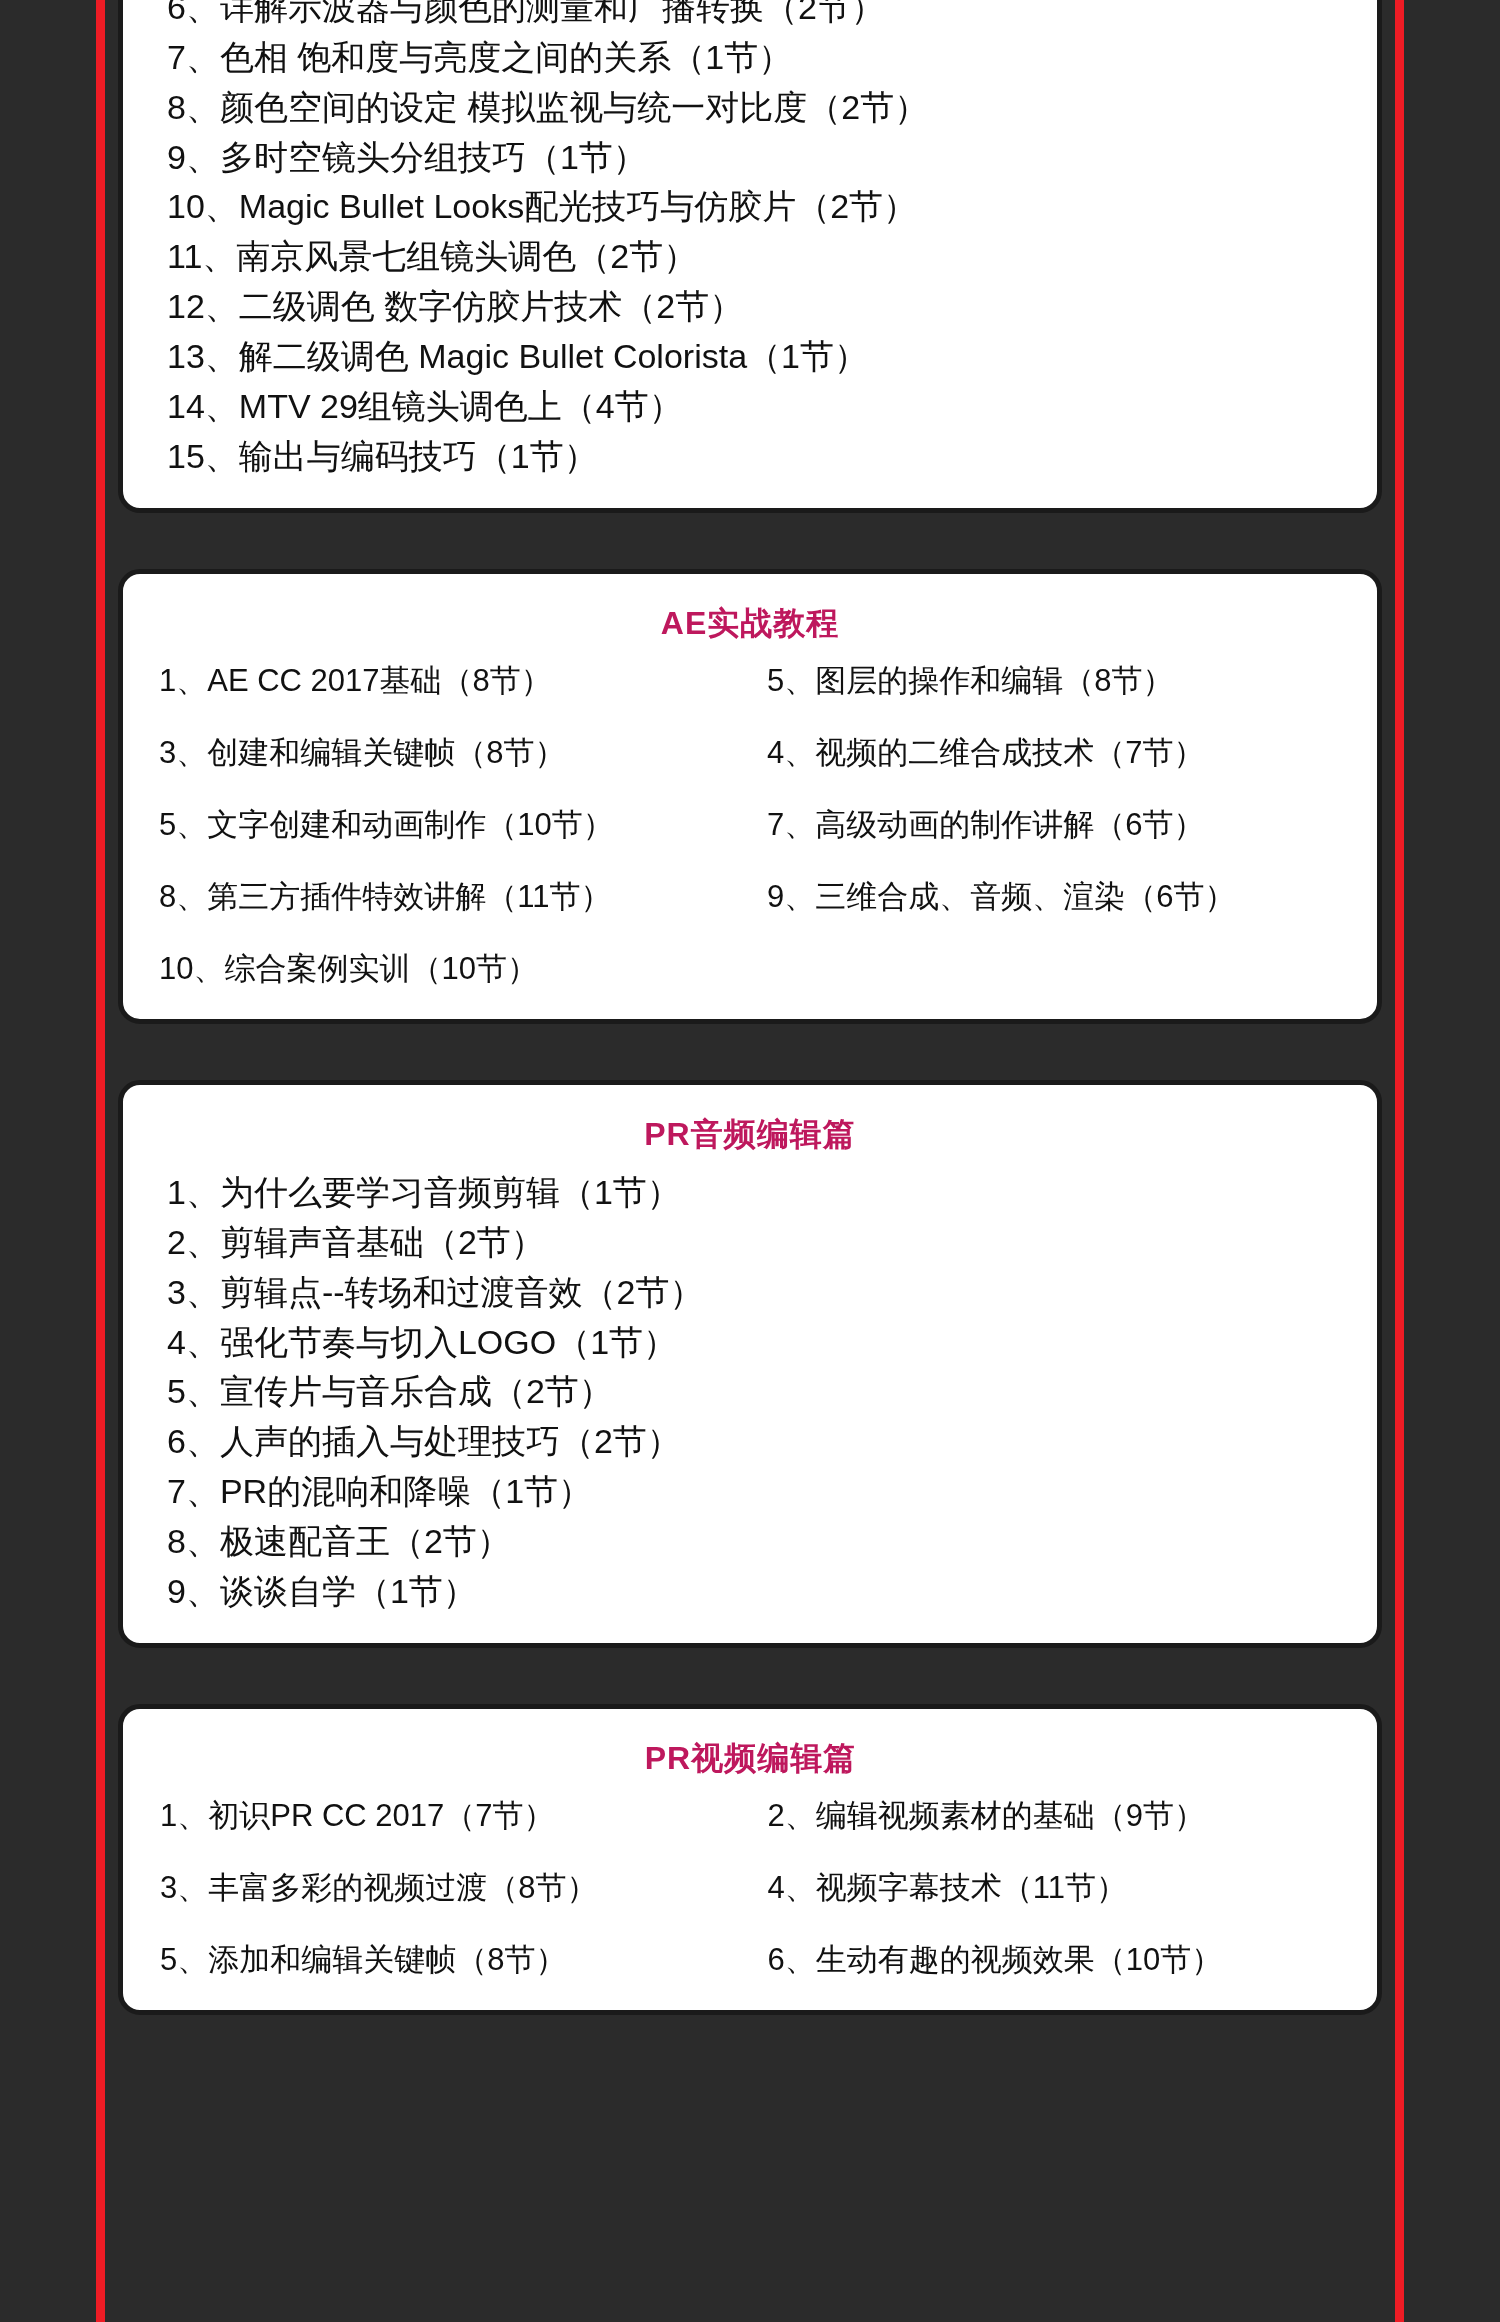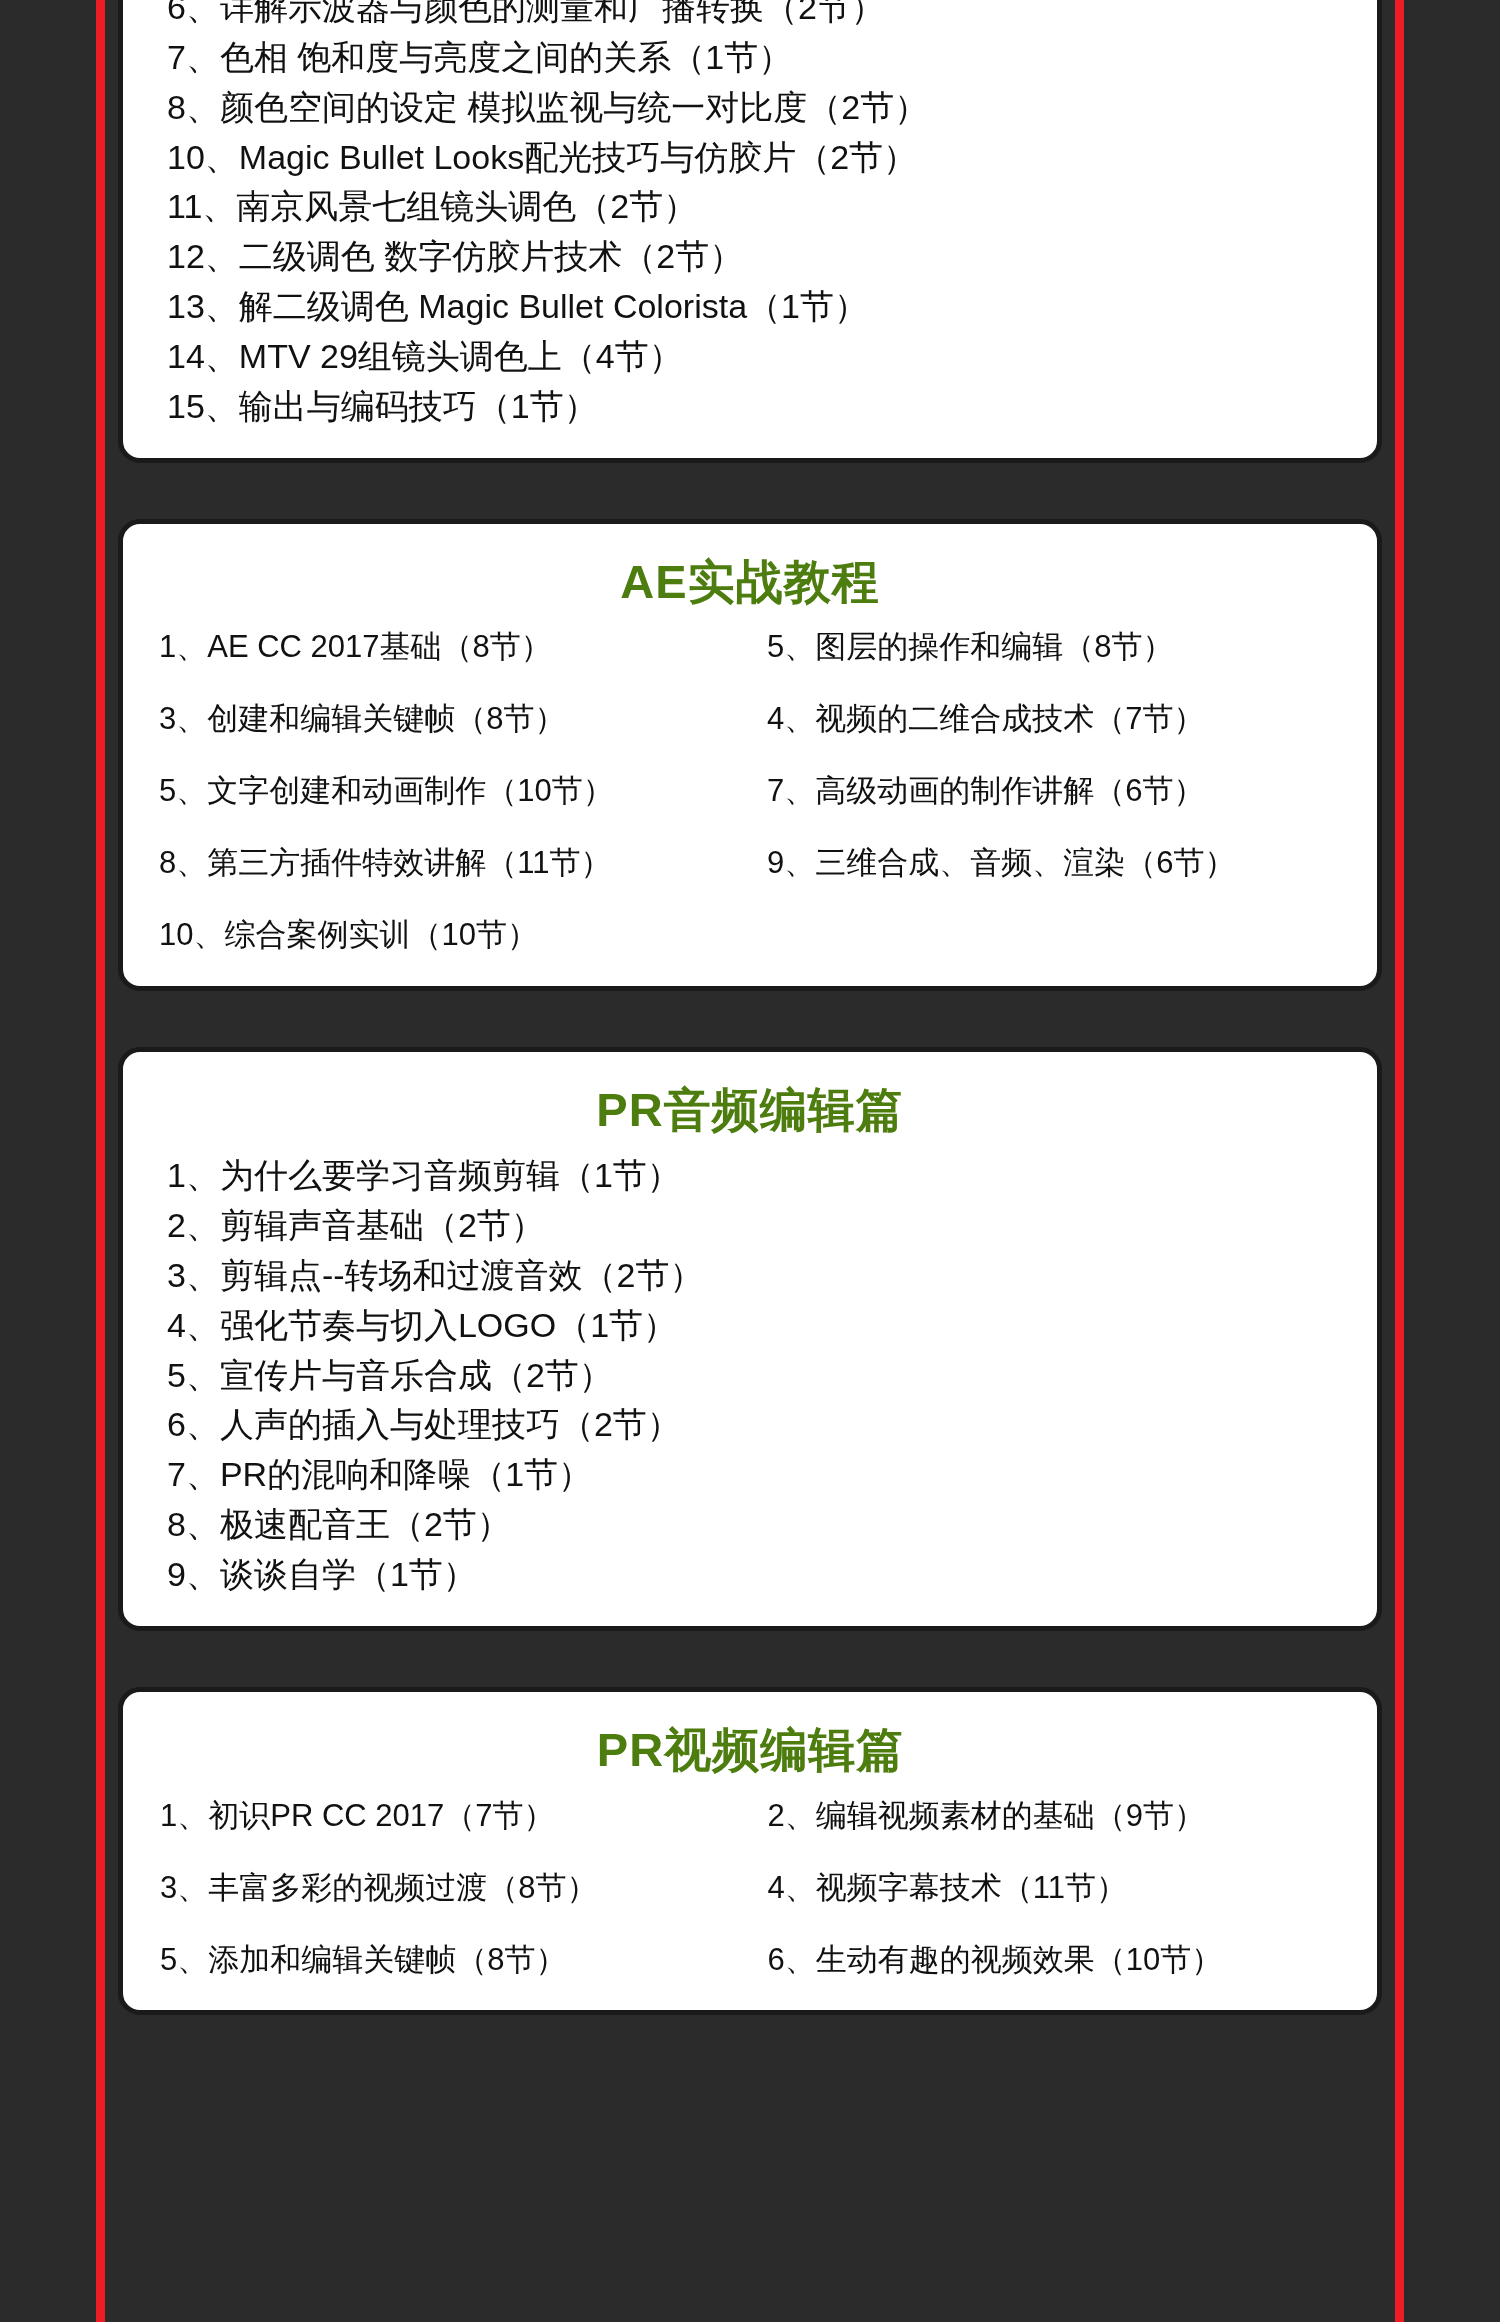--- a/index.html
+++ b/index.html
@@ -50,23 +50,23 @@
   }
   .card.first {
     margin-top: -22px;
     border-top-left-radius: 0;
     border-top-right-radius: 0;
     padding-top: 0;
   }
 
   .card-title {
     text-align: center;
-    font-size: 47px;
+    font-size: 32px;
     font-weight: bold;
-    color: #4d7c0f;
+    color: #be185d;
     letter-spacing: 1px;
     margin: 14px 0 16px 0;
     line-height: 1.1;
   }
 
   .list-single .item {
     font-size: 34px;
     color: #111;
     line-height: 1.29;
     padding: 3px 0 3px 18px;
@@ -101,20 +101,21 @@
   <div class="rail left"></div>
   <div class="rail right"></div>
 
   <div class="content">
 
     <div class="card first">
       <div class="list-single">
         <div class="item">6、详解示波器与颜色的测量和广播转换（2节）</div>
         <div class="item">7、色相 饱和度与亮度之间的关系（1节）</div>
         <div class="item">8、颜色空间的设定 模拟监视与统一对比度（2节）</div>
+        <div class="item">9、多时空镜头分组技巧（1节）</div>
         <div class="item">10、Magic Bullet Looks配光技巧与仿胶片（2节）</div>
         <div class="item">11、南京风景七组镜头调色（2节）</div>
         <div class="item">12、二级调色 数字仿胶片技术（2节）</div>
         <div class="item">13、解二级调色 Magic Bullet Colorista（1节）</div>
         <div class="item">14、MTV 29组镜头调色上（4节）</div>
         <div class="item">15、输出与编码技巧（1节）</div>
       </div>
     </div>
 
     <div class="card">

